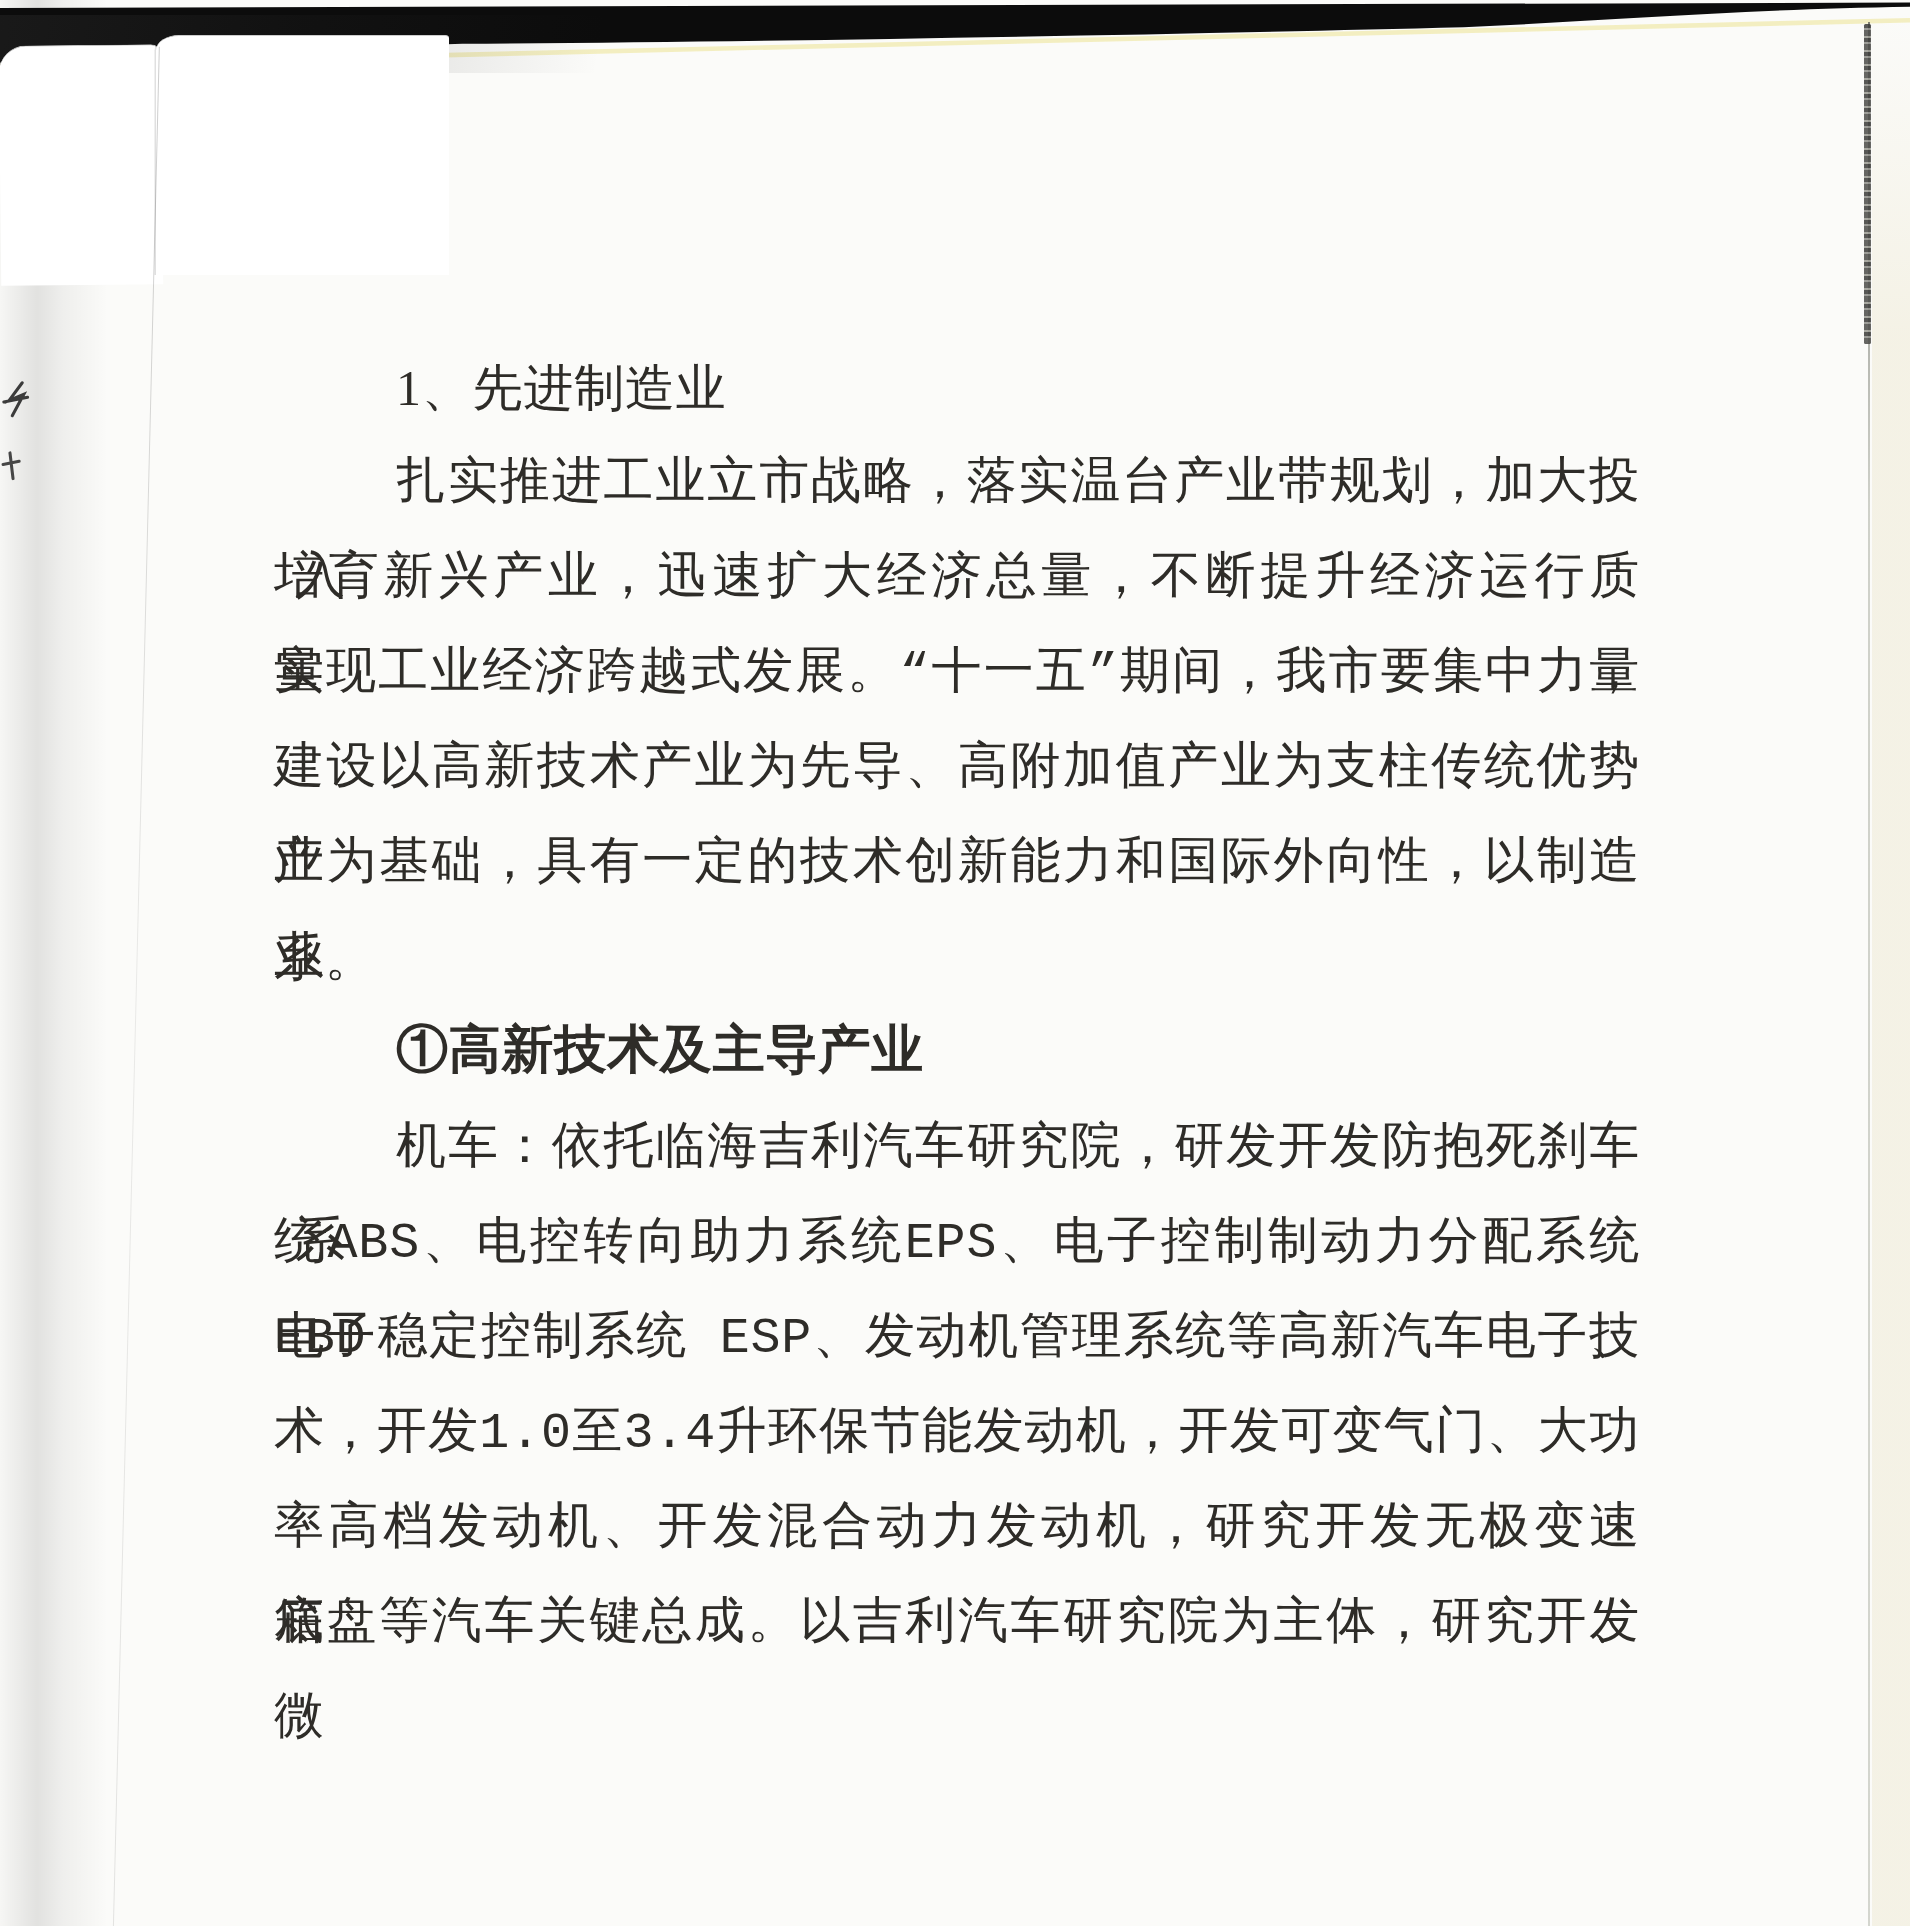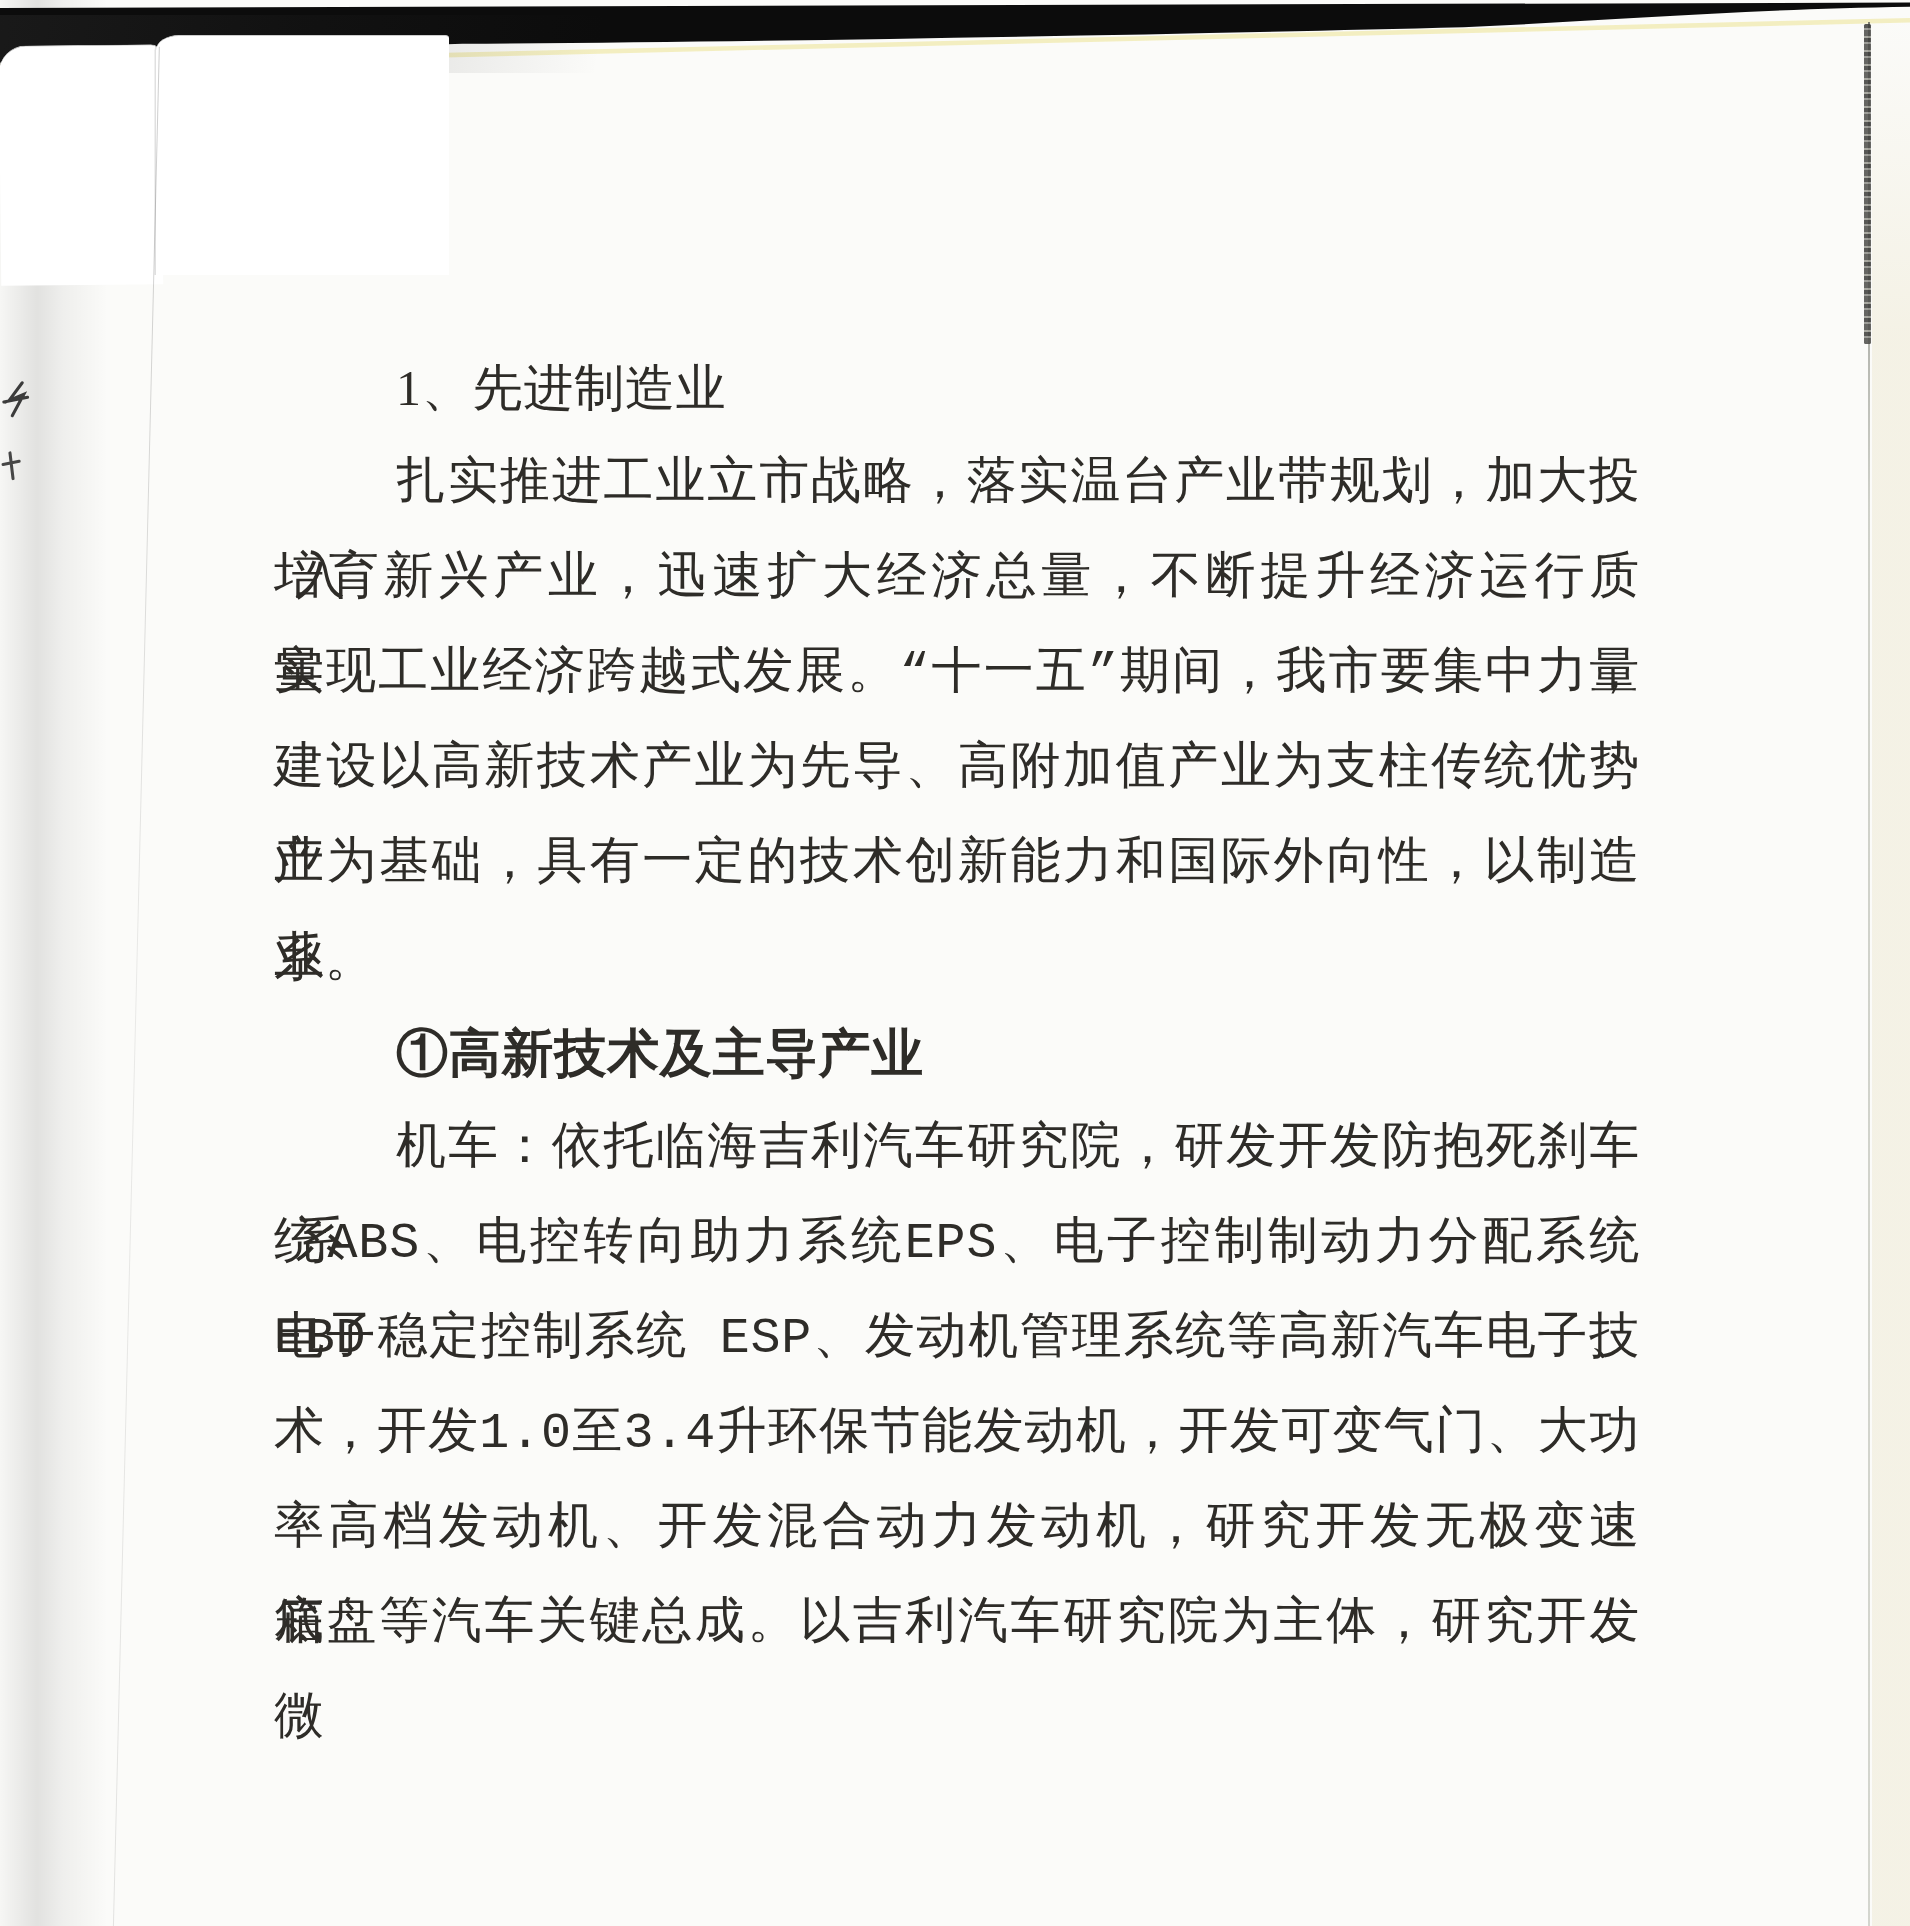--- a/index.html
+++ b/index.html
@@ -80,21 +80,21 @@
   .line{
     height:95px;line-height:95px;font-size:50px;
     letter-spacing:0.8px;white-space:pre;
   }
   .line.fill{
     text-align:justify;text-align-last:justify;
     text-justify:inter-character;white-space:normal;font-family:Liberation Mono, monospace;
   }
   .line.indent{text-indent:101px;margin-left:21px;}
   .line.bold{font-weight:bold;}
-  .line.sans{font-family:Liberation Serif, serif;font-size:52px;}
+  .line.sans{font-family:Liberation Mono, monospace;font-size:52px;}
 </style>
 </head>
 <body>
 
 <div class="page">
 
   <div class="left-shade"></div>
 
   <svg class="top-band" width="1910" height="116" viewBox="0 0 4959 300">
     <path d="M0,20 L4959,6 L4959,17

